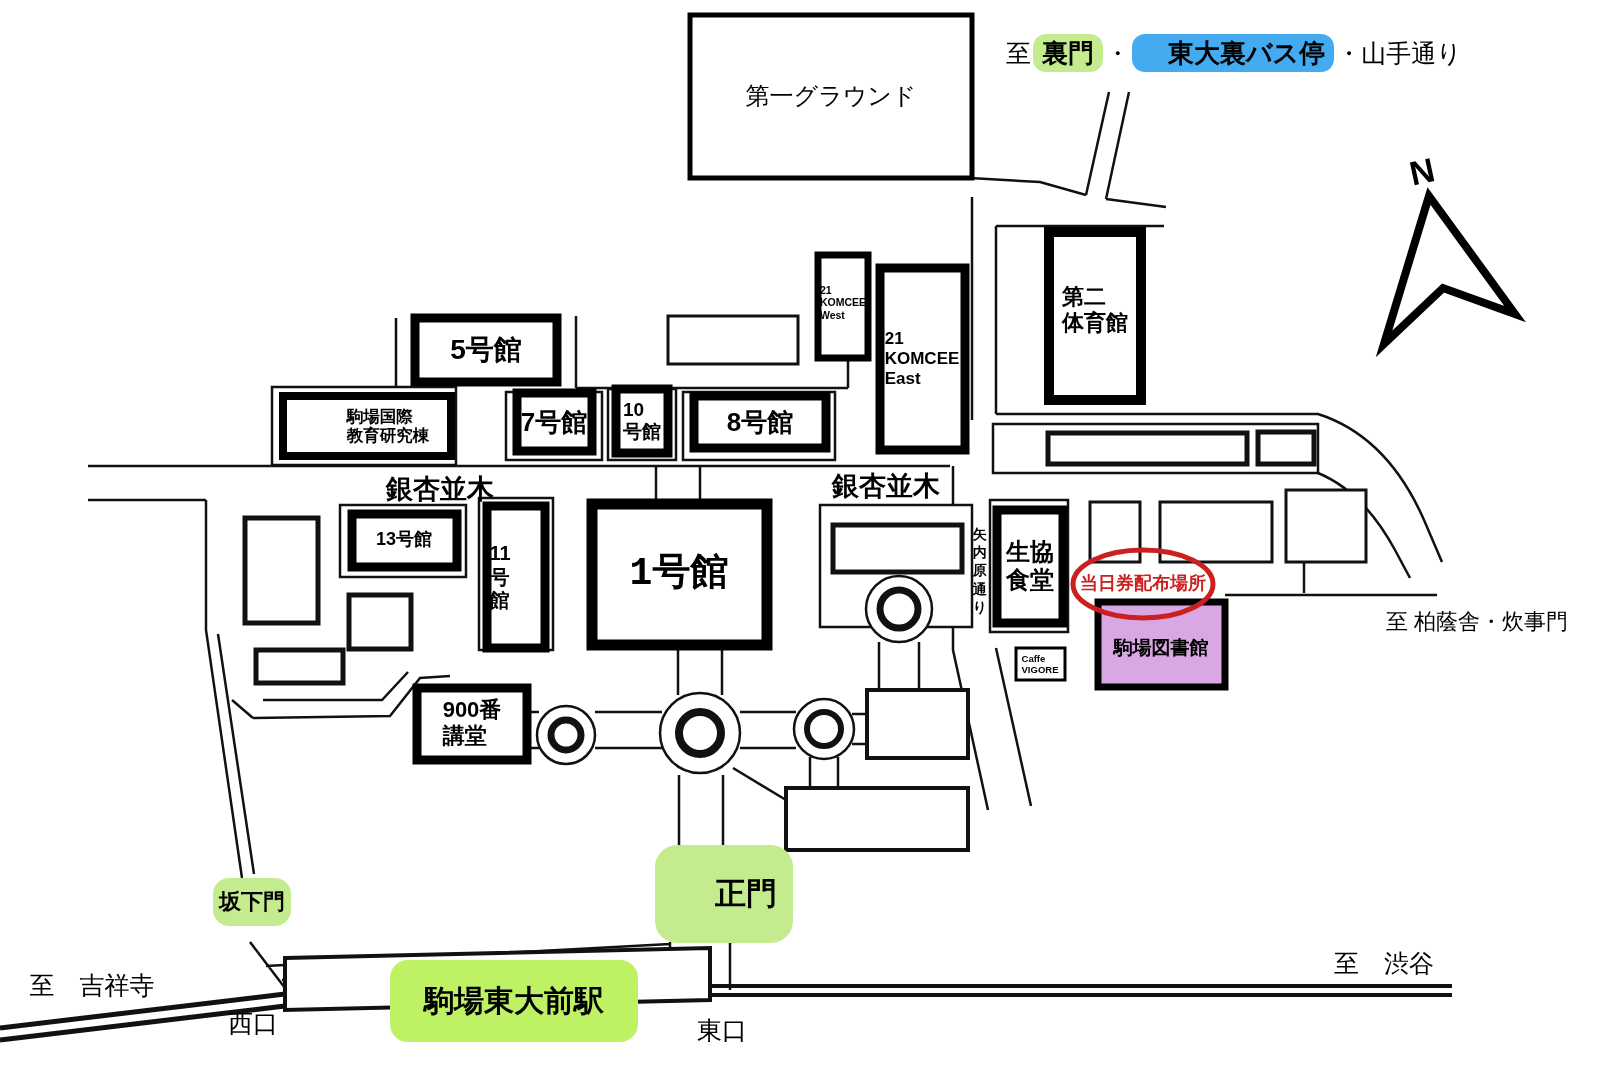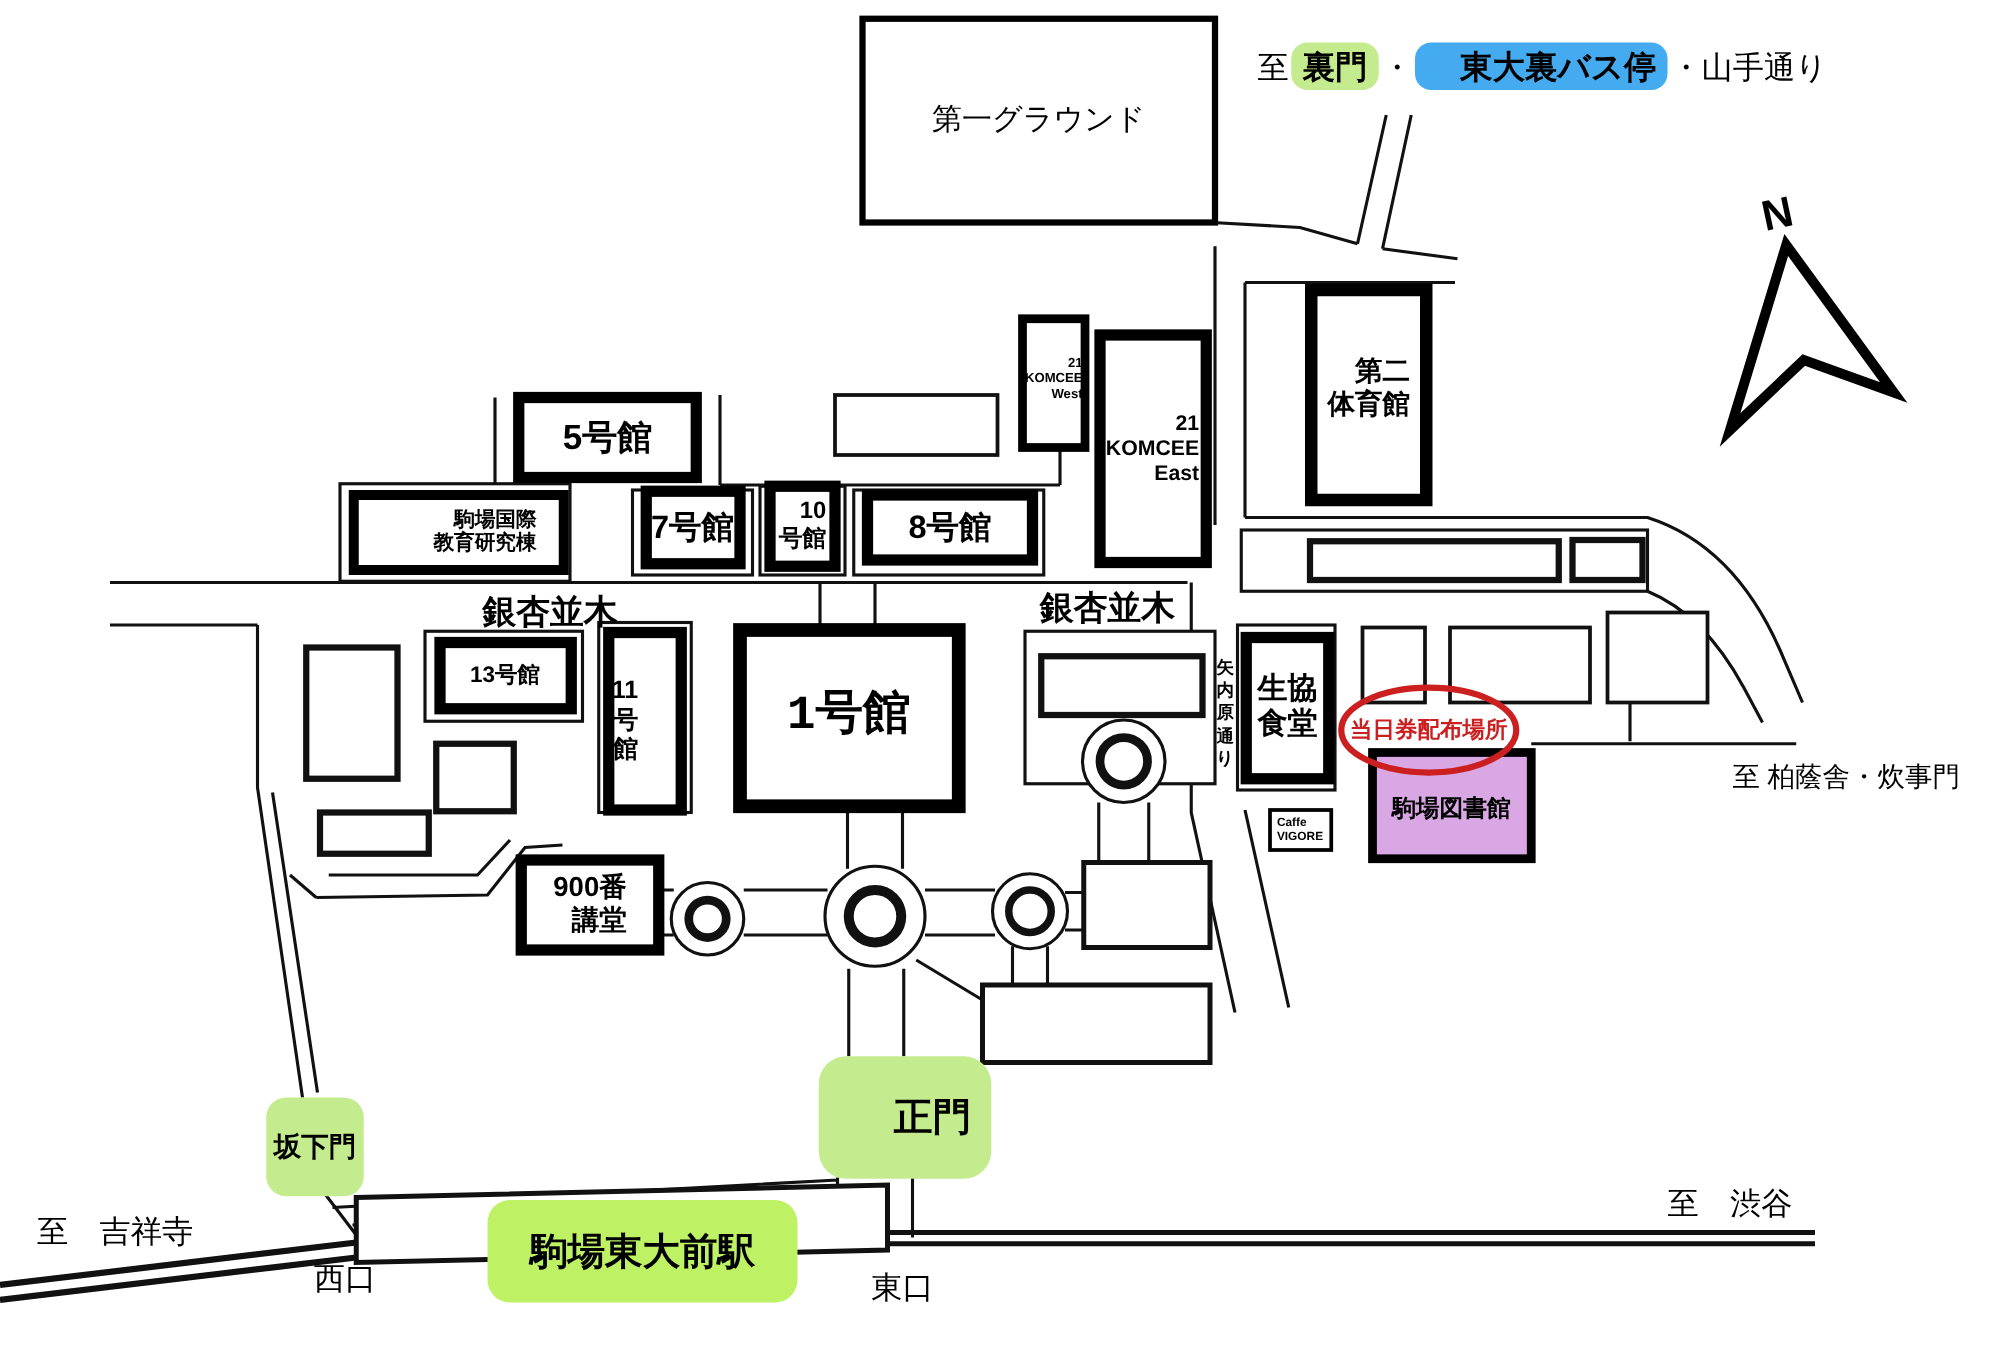--- a/index.html
+++ b/index.html
@@ -3,21 +3,21 @@
 <meta charset="utf-8">
 <style>
   html,body{margin:0;padding:0;background:#fff;}
   .stage{
     position:relative;width:1611px;height:1080px;background:#fff;overflow:hidden;
     font-family:"Liberation Sans","DejaVu Sans",sans-serif;color:#000;
   }
   .stage svg{position:absolute;left:0;top:0;}
   .lbl{
     position:absolute;transform:translate(-50%,-50%);
-    white-space:nowrap;font-weight:700;text-align:right;line-height:1.18;color:#000;
+    white-space:nowrap;font-weight:700;text-align:left;line-height:1.18;color:#000;
   }
   .ml{white-space:pre-line;}
   .normal{font-weight:400;}
   .gatebox{
     position:absolute;display:flex;align-items:center;justify-content:center;
     border-radius:18px;font-weight:700;color:#000;
   }
   .toprow{
     position:absolute;left:1006px;top:24px;height:58px;
     display:flex;align-items:center;gap:2px;font-size:25px;
@@ -158,31 +158,31 @@
   <div class="lbl" style="left:440px;top:490px;font-size:27px;">銀杏並木</div>
   <div class="lbl" style="left:886px;top:487px;font-size:27px;">銀杏並木</div>
   <div class="lbl ml" style="left:980px;top:570px;font-size:14px;line-height:1.3;">矢
 内
 原
 通
 り</div>
 
   <div class="lbl red" style="left:1143px;top:584px;font-size:18px;">当日券配布場所</div>
 
-  <div class="gatebox" style="left:213px;top:878px;width:78px;height:79px;background:#c4ec8e;border-radius:16px;font-size:22px;">
+  <div class="gatebox" style="left:213px;top:878px;width:78px;height:48px;background:#c4ec8e;border-radius:16px;font-size:22px;">
     <span>坂下門</span>
   </div>
   <div class="gatebox" style="left:655px;top:845px;width:94px;height:98px;background:#c4ec8e;border-radius:22px;font-size:31px;padding-left:44px;">
     <span>正門</span>
   </div>
   <div class="gatebox" style="left:390px;top:960px;width:248px;height:82px;background:#bef264;border-radius:18px;font-size:30px;">
     <span>駒場東大前駅</span>
   </div>
 
-  <div class="lbl normal" style="left:253px;top:1024px;font-size:25px;margin-left:23px;">西口</div>
+  <div class="lbl normal" style="left:253px;top:1024px;font-size:25px;">西口</div>
   <div class="lbl normal" style="left:722px;top:1031px;font-size:25px;">東口</div>
   <div class="lbl normal" style="left:92px;top:986px;font-size:25px;">至　吉祥寺</div>
   <div class="lbl normal" style="left:1384px;top:964px;font-size:25px;">至　渋谷</div>
   <div class="lbl normal" style="left:1477px;top:622px;font-size:22px;">至 柏蔭舎・炊事門</div>
 
   <div class="toprow">
     <span class="normal">至</span>
     <span class="hl" style="background:#c4ec8e;">裏門</span>
     <span class="normal">・</span>
     <span class="hl" style="background:#45abf0;padding-left:36px;">東大裏バス停</span>

